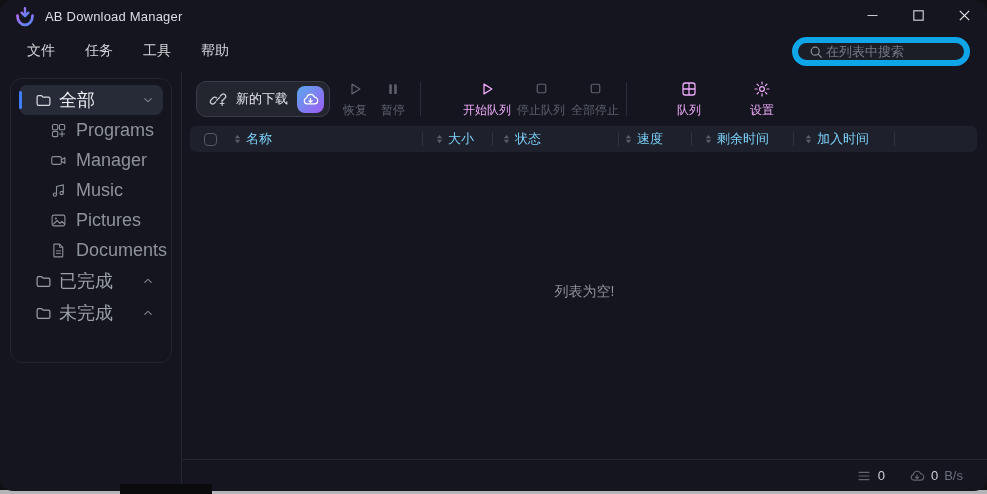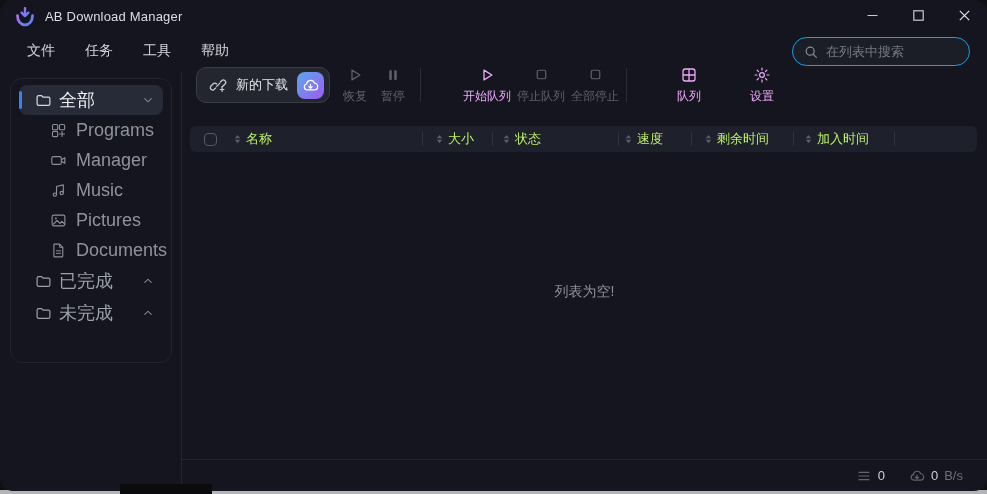--- a/index.html
+++ b/index.html
@@ -23,22 +23,22 @@
   .title { margin-left:9px; font-size:13px; color:#dcdee3; letter-spacing:.2px; }
   .wincontrols { position:absolute; right:0; top:0; height:30px; display:flex; }
   .winbtn { width:46px; height:30px; display:flex; align-items:center; justify-content:center; color:#c9cbd0; }
   .winbtn svg { display:block; }
 
   
   .menubar { position:absolute; left:16px; top:38px; height:26px; display:flex; align-items:center; gap:8px; }
   .menu-item { font-size:14px; color:#d4d6db; padding:4px 11px; border-radius:6px; cursor:default; }
   .searchbox {
     position:absolute; right:17px; top:37px; width:178px; height:29px;
-    background:#1c1e27; border:1px solid #0ea5e9; border-radius:15px;
-    display:flex; align-items:center; padding:0 10px; gap:7px;
+    background:#1c1e27; border:6px solid #0ea5e9; border-radius:15px;
+    display:flex; align-items:center; padding:0 10px; gap:2px;
   }
   .searchbox input {
     background:transparent; border:none; outline:none; width:100%;
     font-size:13px; color:#cfd2d8; font-family:inherit;
   }
   .searchbox input::placeholder { color:#767a84; }
 
   
   .v-divider { position:absolute; left:181px; top:71px; width:1px; height:420px; background:#23252f; }
   .sidebar {
@@ -55,21 +55,21 @@
   .side-row.child .row-icon { margin-left:31px; color:#8b8f97; }
   .side-row.child .lbl { color:#8f939b; margin-left:9px; }
   .side-row.selected { background:#272b37; }
   .side-row.selected .lbl { color:#eceef2; }
   .side-row.selected .row-icon { color:#d7dae0; margin-left:13px; }
   .accent { width:3px; height:18px; border-radius:2px; background:#3f7df6; flex:none; }
   .row-icon { width:17px; height:17px; flex:none; display:flex; }
   .chev { width:14px; height:14px; color:#878b93; flex:none; }
 
   
-  .toolbar { position:absolute; left:196px; top:65px; height:40px; display:flex; align-items:center; }
+  .toolbar { position:absolute; left:196px; top:79px; height:40px; display:flex; align-items:center; }
   .new-btn {
     height:36px; border-radius:10px; background:#24262f; border:1px solid #3a3d47;
     display:flex; align-items:center; padding:0 5px 0 12px; gap:9px; cursor:pointer;
   }
   .new-btn .nlabel { font-size:13px; color:#e4e6eb; white-space:nowrap; }
   .grad-btn {
     width:27px; height:27px; border-radius:8px;
     background:linear-gradient(135deg,#58a8ec 0%,#9f5bf2 100%);
     display:flex; align-items:center; justify-content:center;
   }
@@ -85,21 +85,21 @@
   .tb-sep { width:1px; height:34px; background:#2a2d37; margin:0 8px; }
 
   
   .thead {
     position:absolute; left:190px; top:126px; width:787px; height:26px;
     background:#1e202b; border-radius:6px; display:flex; align-items:center;
   }
   .th-check { width:40px; display:flex; justify-content:center; }
   .checkbox { width:13px; height:13px; border:1.5px solid #565a66; border-radius:4px; }
   .th-col { display:flex; align-items:center; gap:4px; height:100%; padding-left:12px; }
-  .th-col .clabel { font-size:13px; color:#bef264; white-space:nowrap; }
+  .th-col .clabel { font-size:13px; color:#7dd3fc; white-space:nowrap; }
   .th-sep { width:1px; height:14px; background:#30333d; flex:none; }
   .sort { width:9px; height:12px; color:#5a5e69; flex:none; }
 
   
   .empty-text { position:absolute; left:182px; top:283px; width:805px; text-align:center;
     font-size:14px; color:#8f929a; }
   .statusbar {
     position:absolute; left:182px; top:459px; width:805px; height:32px;
     border-top:1px solid #23252f; display:flex; align-items:center;
     justify-content:flex-end; padding-right:24px; gap:6px;

